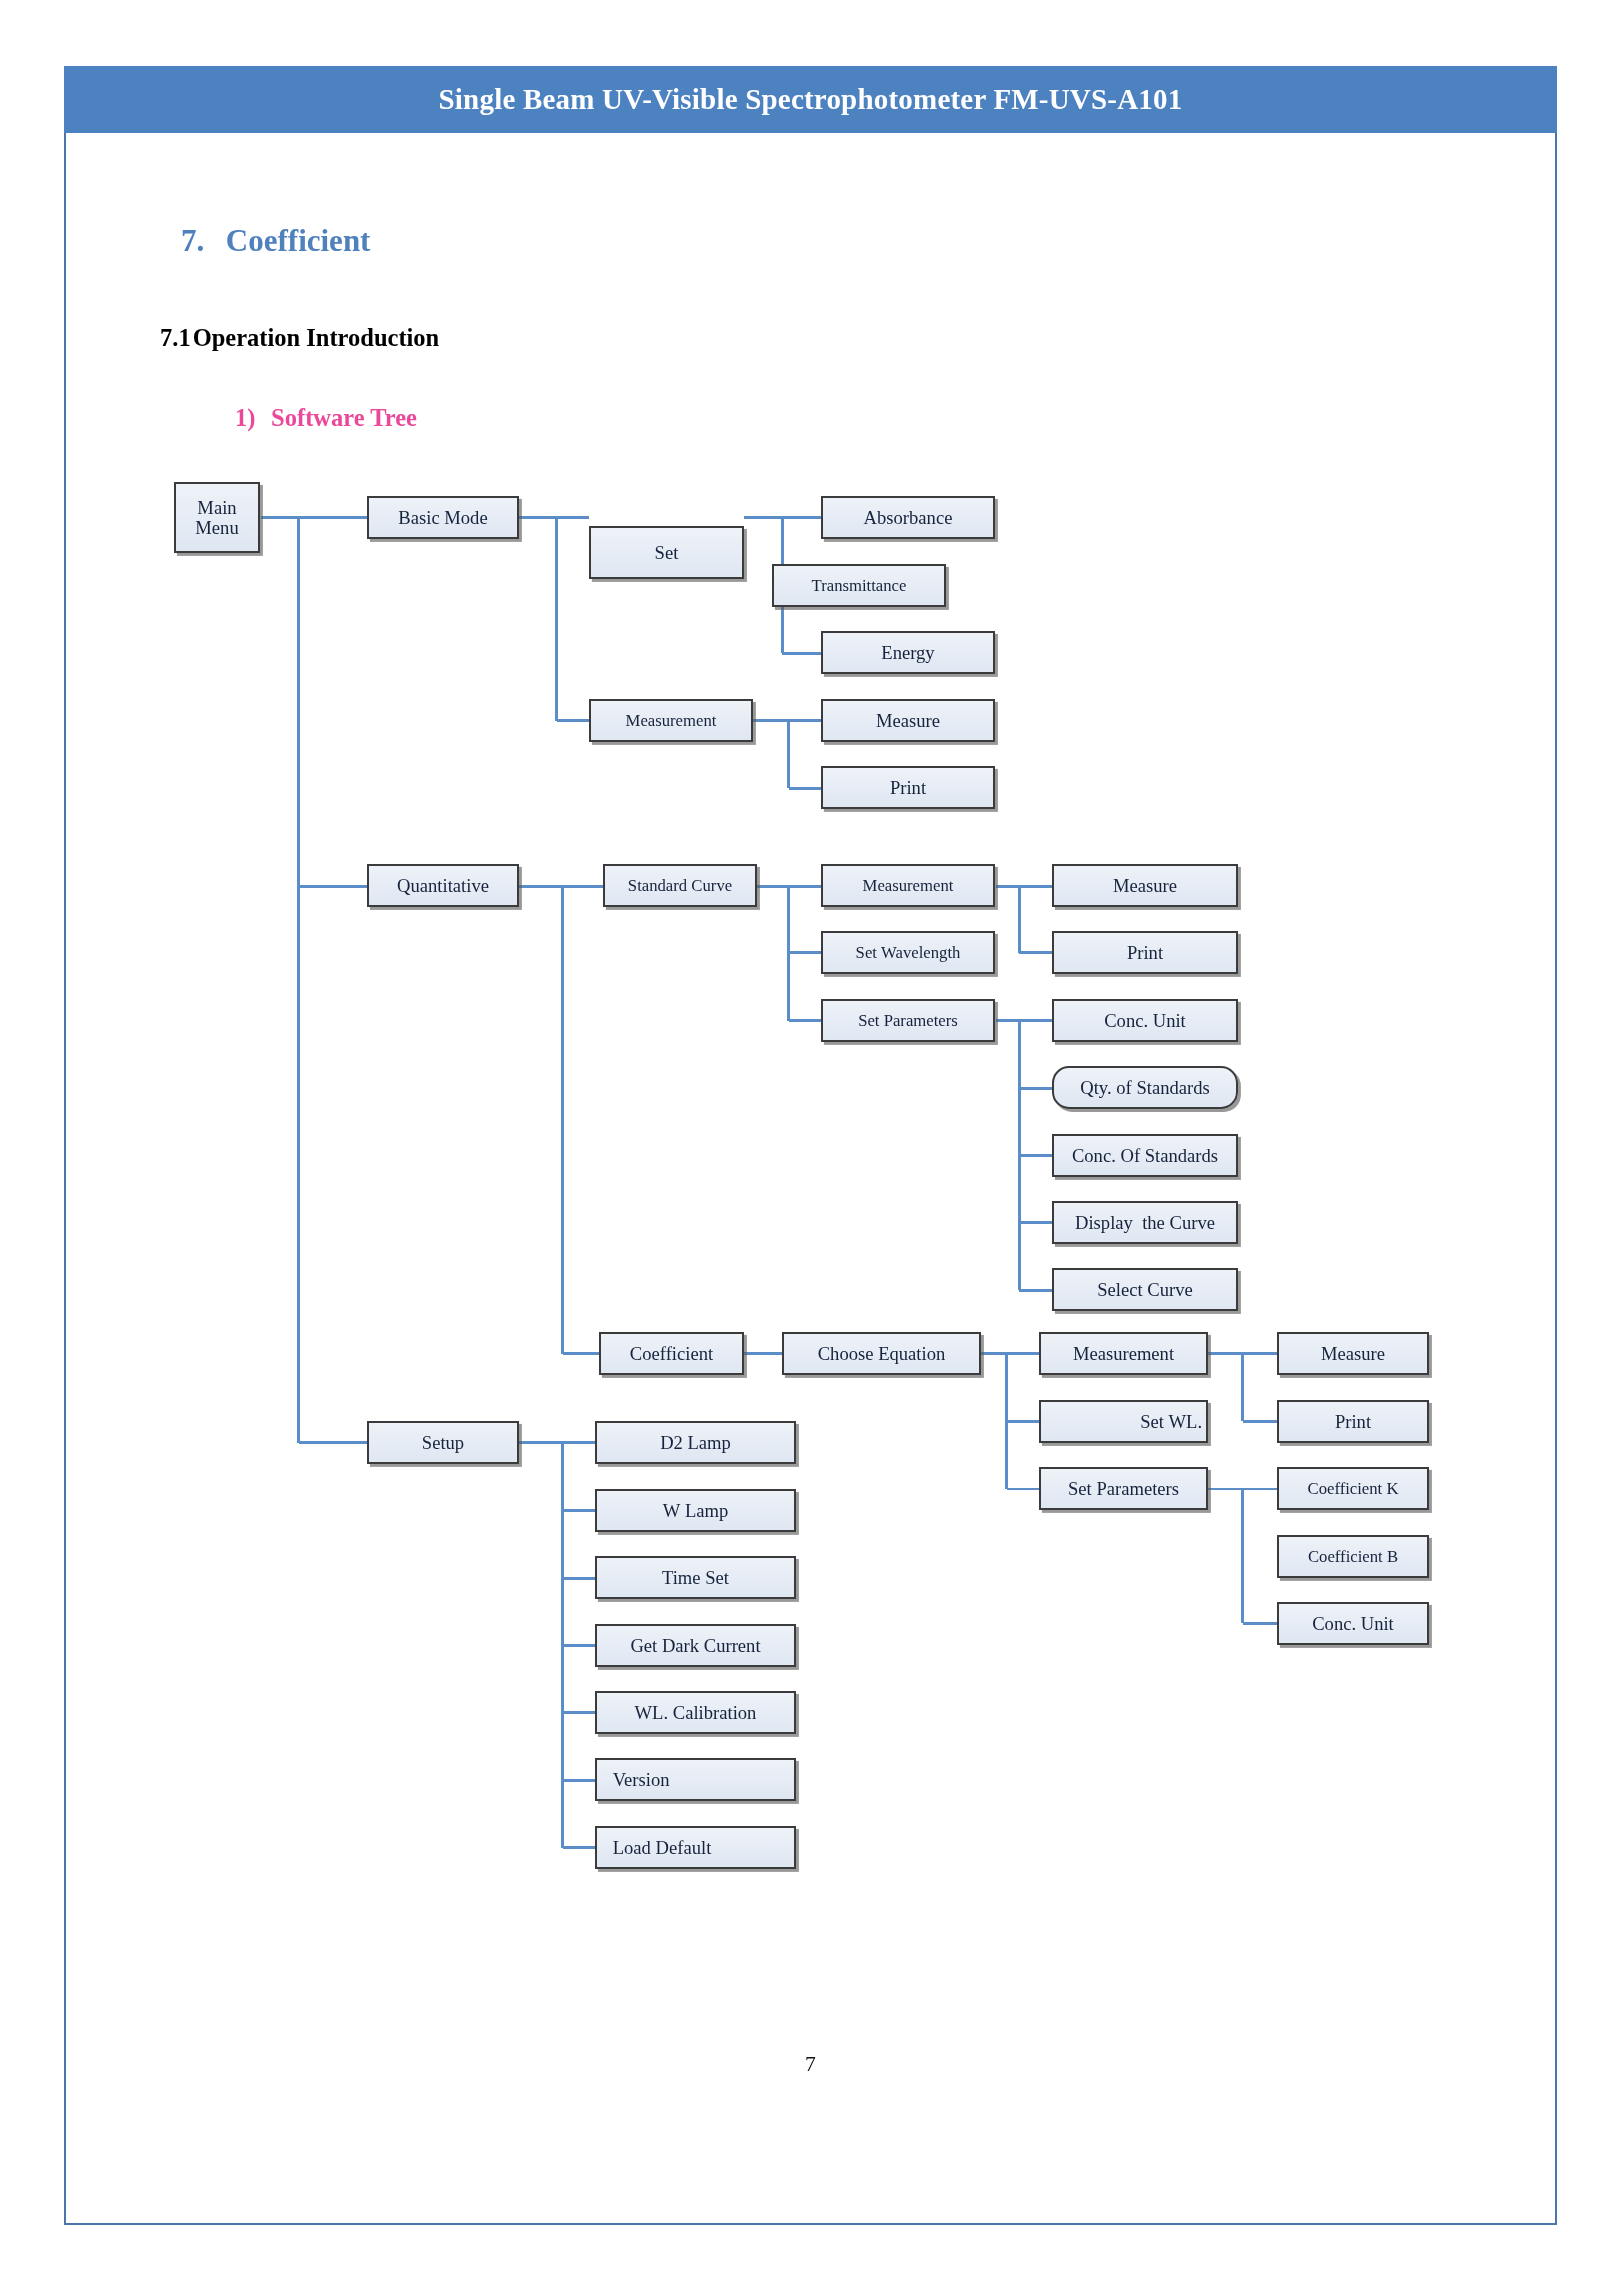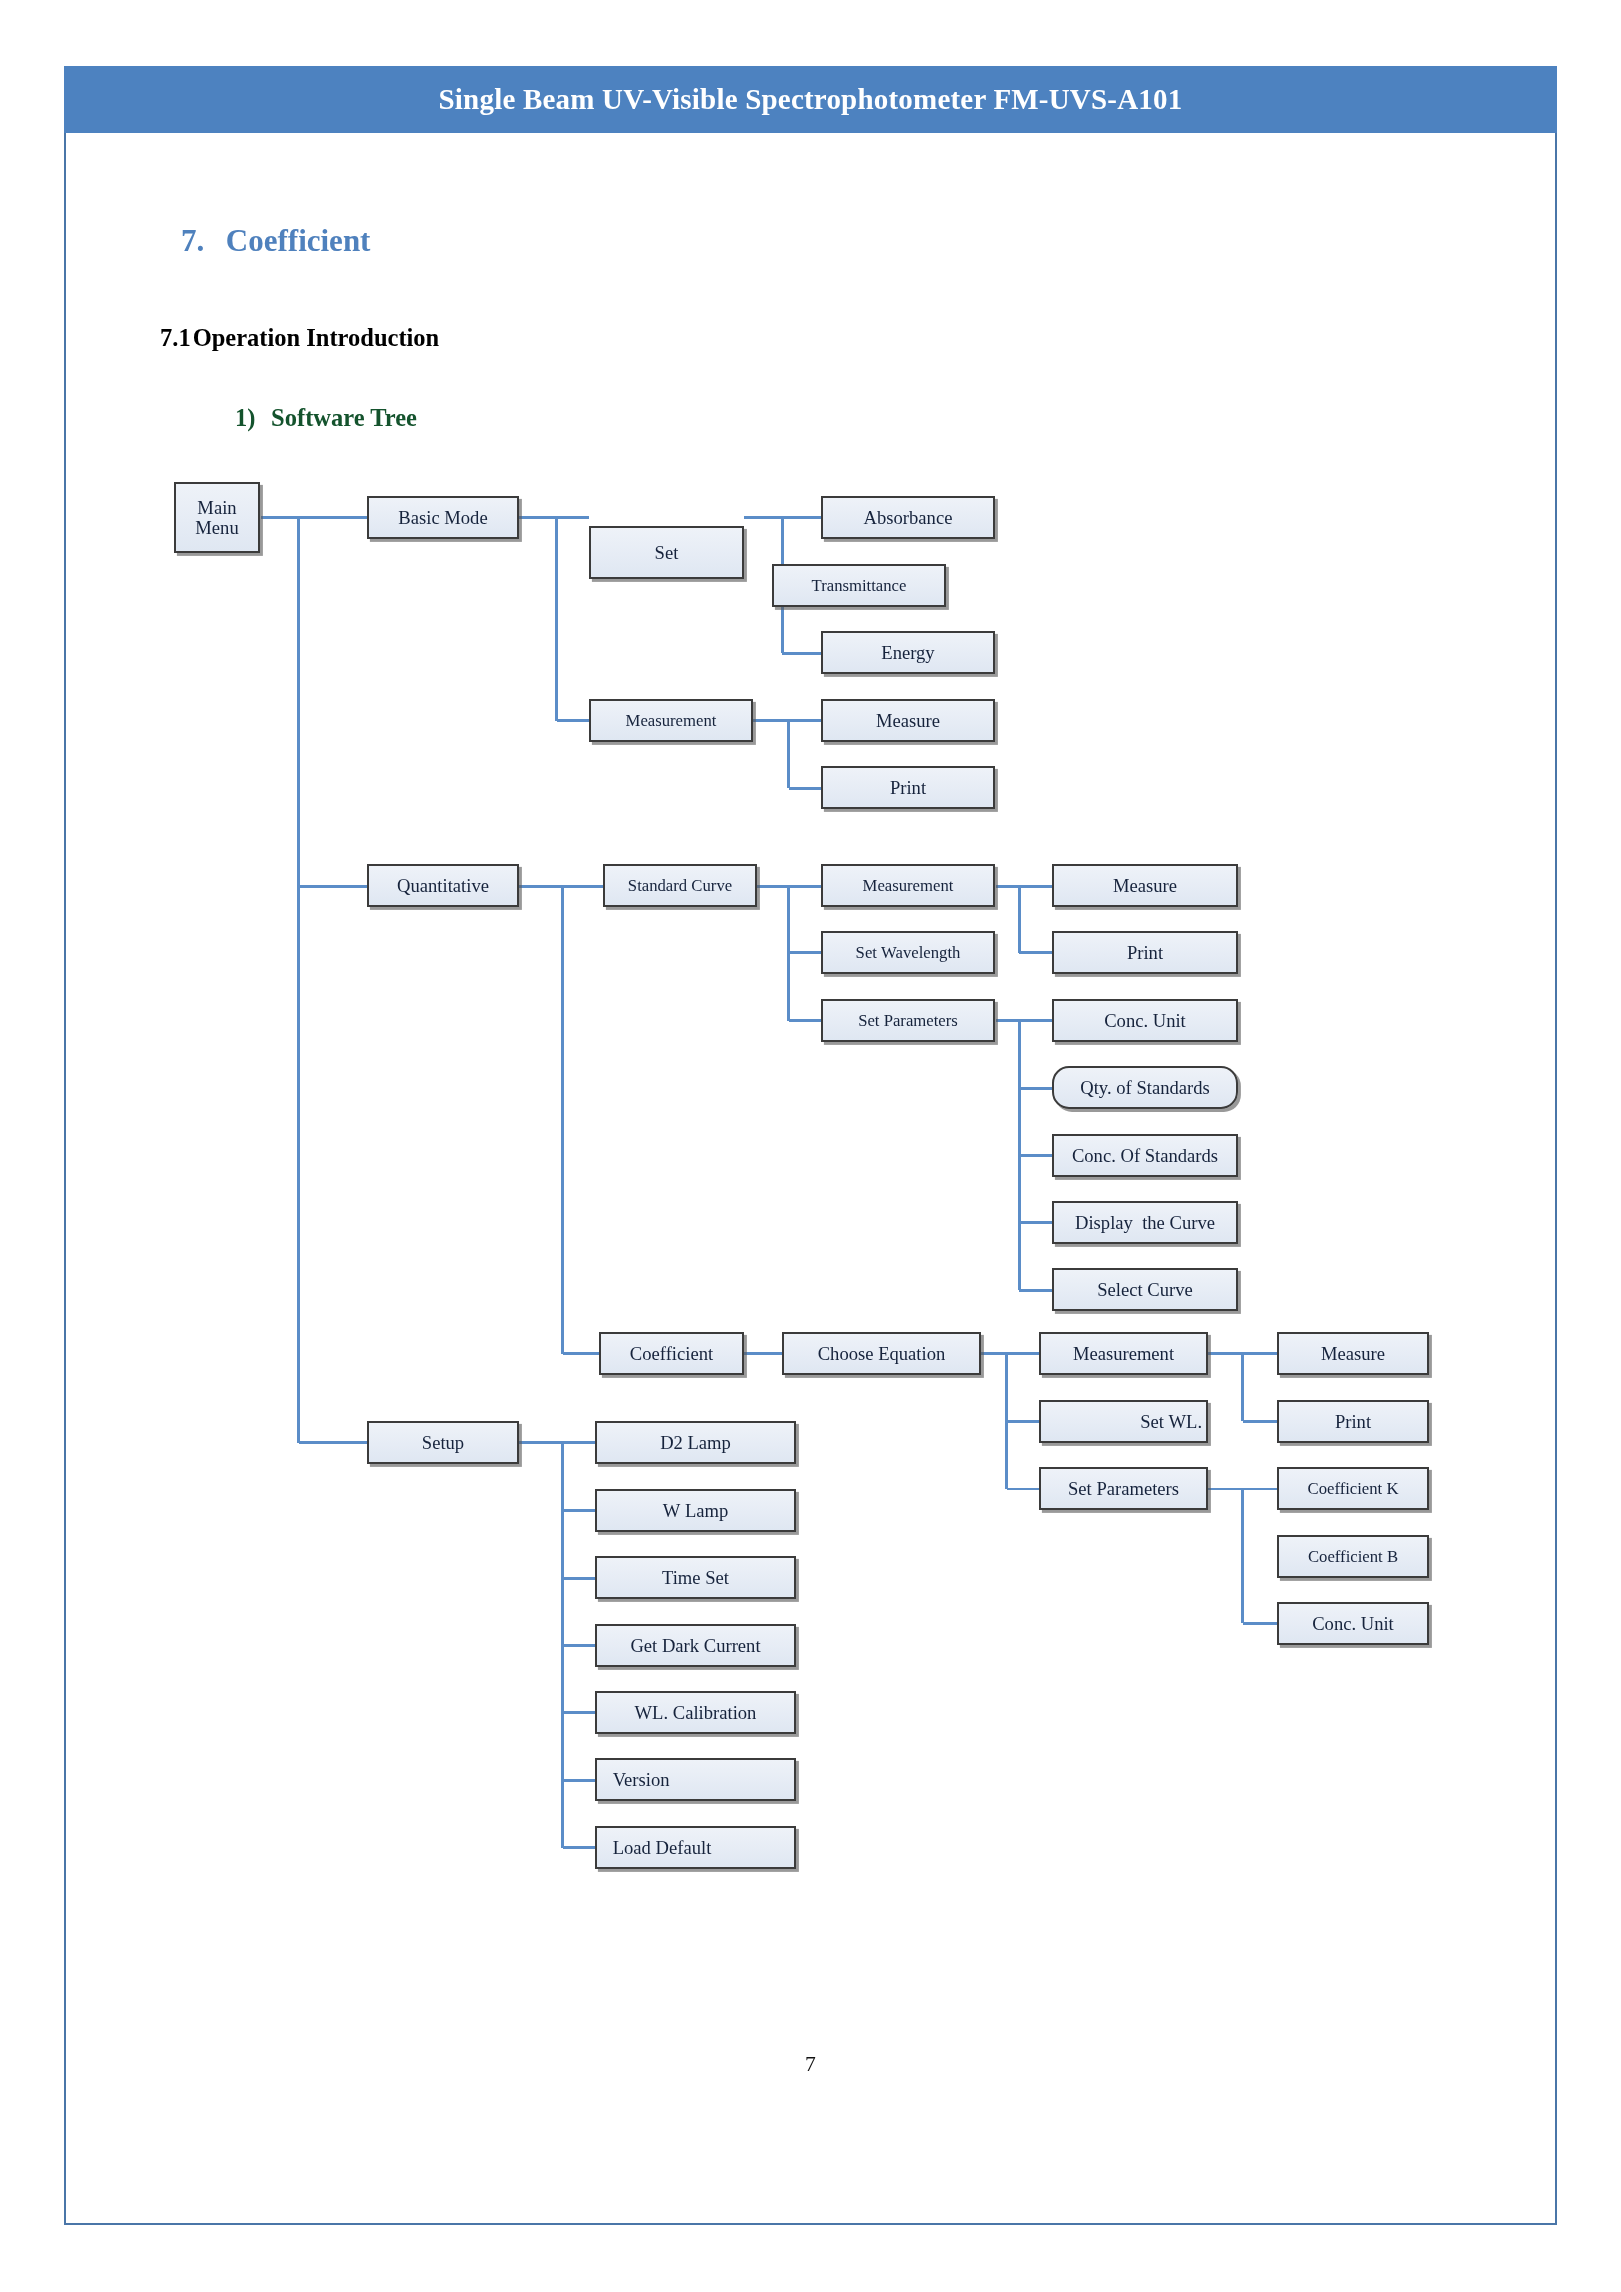--- a/index.html
+++ b/index.html
@@ -13,21 +13,21 @@
 
   #banner{position:absolute;left:64px;top:66px;width:1493px;height:67px;
           background:#4d82c0;display:flex;align-items:center;justify-content:center;}
   #banner .btitle{color:#ffffff;font-weight:bold;font-size:29px;letter-spacing:0.2px;
                   font-family:"Liberation Serif","DejaVu Serif",serif;}
 
   .h1{position:absolute;left:181px;top:223px;color:#4f81bd;font-weight:bold;font-size:31px;}
   .h1 .num{margin-right:21.6px;}
   .h2{position:absolute;left:160px;top:324px;color:#000;font-weight:bold;font-size:24.5px;}
   .h2 .num{margin-right:2px;}
-  .h3{position:absolute;left:235px;top:404px;color:#14532d;font-weight:bold;font-size:24.5px;}
+  .h3{position:absolute;left:235px;top:404px;color:#ec4899;font-weight:bold;font-size:24.5px;}
   .h3 .num{margin-right:15.7px;}
 
   #tree{position:absolute;left:0;top:0;width:1621px;height:2293px;overflow:visible;}
 
   .node{position:absolute;box-sizing:border-box;
         background:linear-gradient(180deg,#eef2f8 0%,#e6ecf5 55%,#dfe7f2 100%);
         border:2px solid #3b3b3b;
         box-shadow:2.9px 2.9px 0 0 rgba(90,90,90,.62);
         display:flex;align-items:center;justify-content:center;
         color:#16233c;text-align:center;line-height:1.05;

